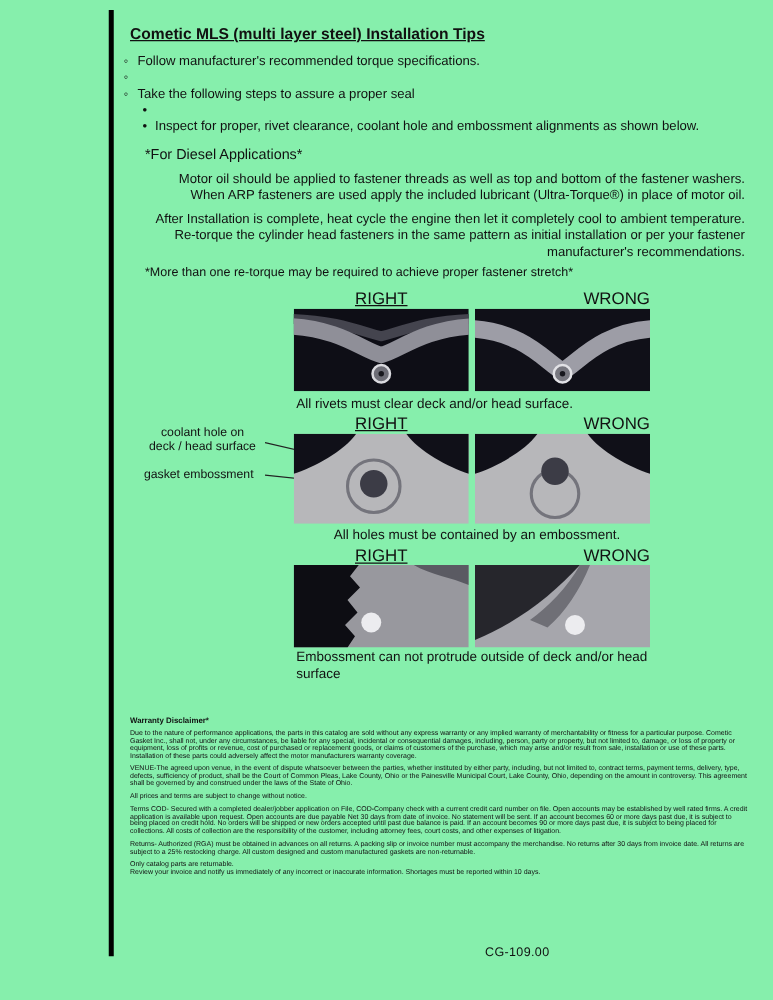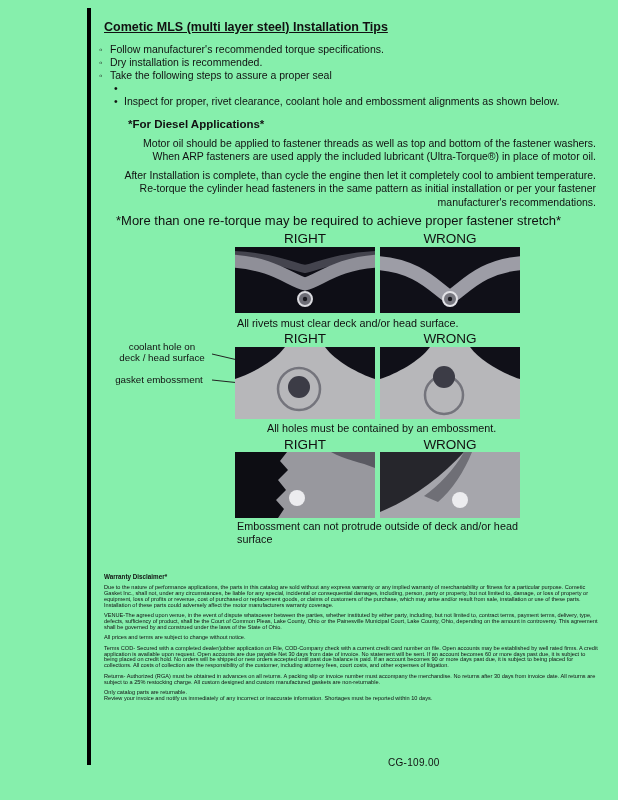--- a/index.html
+++ b/index.html
@@ -5,27 +5,27 @@
   html,body{margin:0;padding:0;background:#ffffff;}
   .page{position:relative;width:618px;height:800px;background:#86efac;font-family:"Liberation Sans",sans-serif;color:#111;overflow:hidden;}
   .abs{position:absolute;}
   .left-rule{left:87px;top:8px;width:4px;height:757px;background:#000;}
   .title{left:104px;top:20px;font-size:12.5px;font-weight:bold;text-decoration:underline;white-space:nowrap;}
   .bullets{left:99px;top:43px;width:505px;font-size:10.5px;line-height:13px;}
   .b{display:flex;}
   .b .marker{width:11px;flex:0 0 11px;font-size:10px;}
   .b.sub{margin-left:15px;}
   .b.sub .marker{flex-basis:10px;width:10px;font-size:10.5px;}
-  .diesel-h{left:116px;top:118px;font-size:11.5px;font-weight:bold;margin-left:12px;}
+  .diesel-h{left:116px;top:118px;font-size:11.5px;font-weight:normal;}
   .dp{left:116px;width:480px;font-size:10.5px;line-height:13.4px;text-align:right;}
   .dp0{top:137px;}
   .dp1{top:169px;}
-  .dnote{left:116px;top:213px;font-size:13px;}
+  .dnote{left:116px;top:213px;font-size:10px;}
   .dlabel{width:140px;text-align:center;font-size:13.5px;}
-  .col1{left:235px;} .col2{left:380px;}
+  .col1{left:235px;text-decoration:underline;} .col2{left:380px;text-align:right;}
   .lr1{top:231px;} .lr2{top:331px;} .lr3{top:437px;}
   .dimg{width:140px;height:66px;}
   .dimg.tall{height:72px;}
   .dimg svg{display:block;width:100%;height:100%;}
   .ir1{top:247px;} .ir2{top:347px;} .ir3{top:452px;}
   .dcap{left:237px;font-size:10.8px;line-height:13px;}
   .cap1{top:317px;} .cap2{top:422px;margin-left:30px;} .cap3{top:520px;width:282px;}
   .callout{text-align:center;font-size:9.8px;line-height:11px;}
   .co1{left:112px;top:341px;width:100px;}
   .co2{left:106px;top:374px;width:106px;}
@@ -45,38 +45,37 @@
 
   <div class="abs title">Cometic MLS (multi layer steel) Installation Tips</div>
 
   <div class="abs bullets">
     <div class="b">
       <span class="marker">◦</span>
       <span>Follow manufacturer's recommended torque specifications.</span>
     </div>
     <div class="b">
       <span class="marker">◦</span>
-      <span>Dry installation is recommended.</span>
     </div>
     <div class="b">
       <span class="marker">◦</span>
       <span>Take the following steps to assure a proper seal</span>
     </div>
     <div class="b sub">
       <span class="marker">•</span>
     </div>
     <div class="b sub">
       <span class="marker">•</span>
       <span>Inspect for proper, rivet clearance, coolant hole and embossment alignments as shown below.</span>
     </div>
   </div>
 
   <div class="abs diesel-h">*For Diesel Applications*</div>
   <div class="abs dp dp0">Motor oil should be applied to fastener threads as well as top and bottom of the fastener washers. When ARP fasteners are used apply the included lubricant (Ultra-Torque®) in place of motor oil.</div>
-  <div class="abs dp dp1">After Installation is complete, than cycle the engine then let it completely cool to ambient temperature. Re-torque the cylinder head fasteners in the same pattern as initial installation or per your fastener manufacturer's recommendations.</div>
+  <div class="abs dp dp1">After Installation is complete, heat cycle the engine then let it completely cool to ambient temperature. Re-torque the cylinder head fasteners in the same pattern as initial installation or per your fastener manufacturer's recommendations.</div>
   <div class="abs dnote">*More than one re-torque may be required to achieve proper fastener stretch*</div>
 
   <div class="abs dlabel col1 lr1">RIGHT</div>
   <div class="abs dlabel col2 lr1">WRONG</div>
   <div class="abs dimg col1 ir1">
     <svg viewBox="0 0 140 66">
       <rect width="140" height="66" fill="#0e0e16"></rect>
       <path d="M-4,8 C38,9 58,20 70,22 C82,20 102,9 144,8" fill="none" stroke="#44444e" stroke-width="8"></path>
       <path d="M-4,14 C38,16 56,34 70,37 C84,34 102,16 144,14" fill="none" stroke="#8f8f98" stroke-width="13"></path>
       <circle cx="70" cy="52" r="7" fill="#6d6d76" stroke="#d9d9de" stroke-width="2"></circle>

